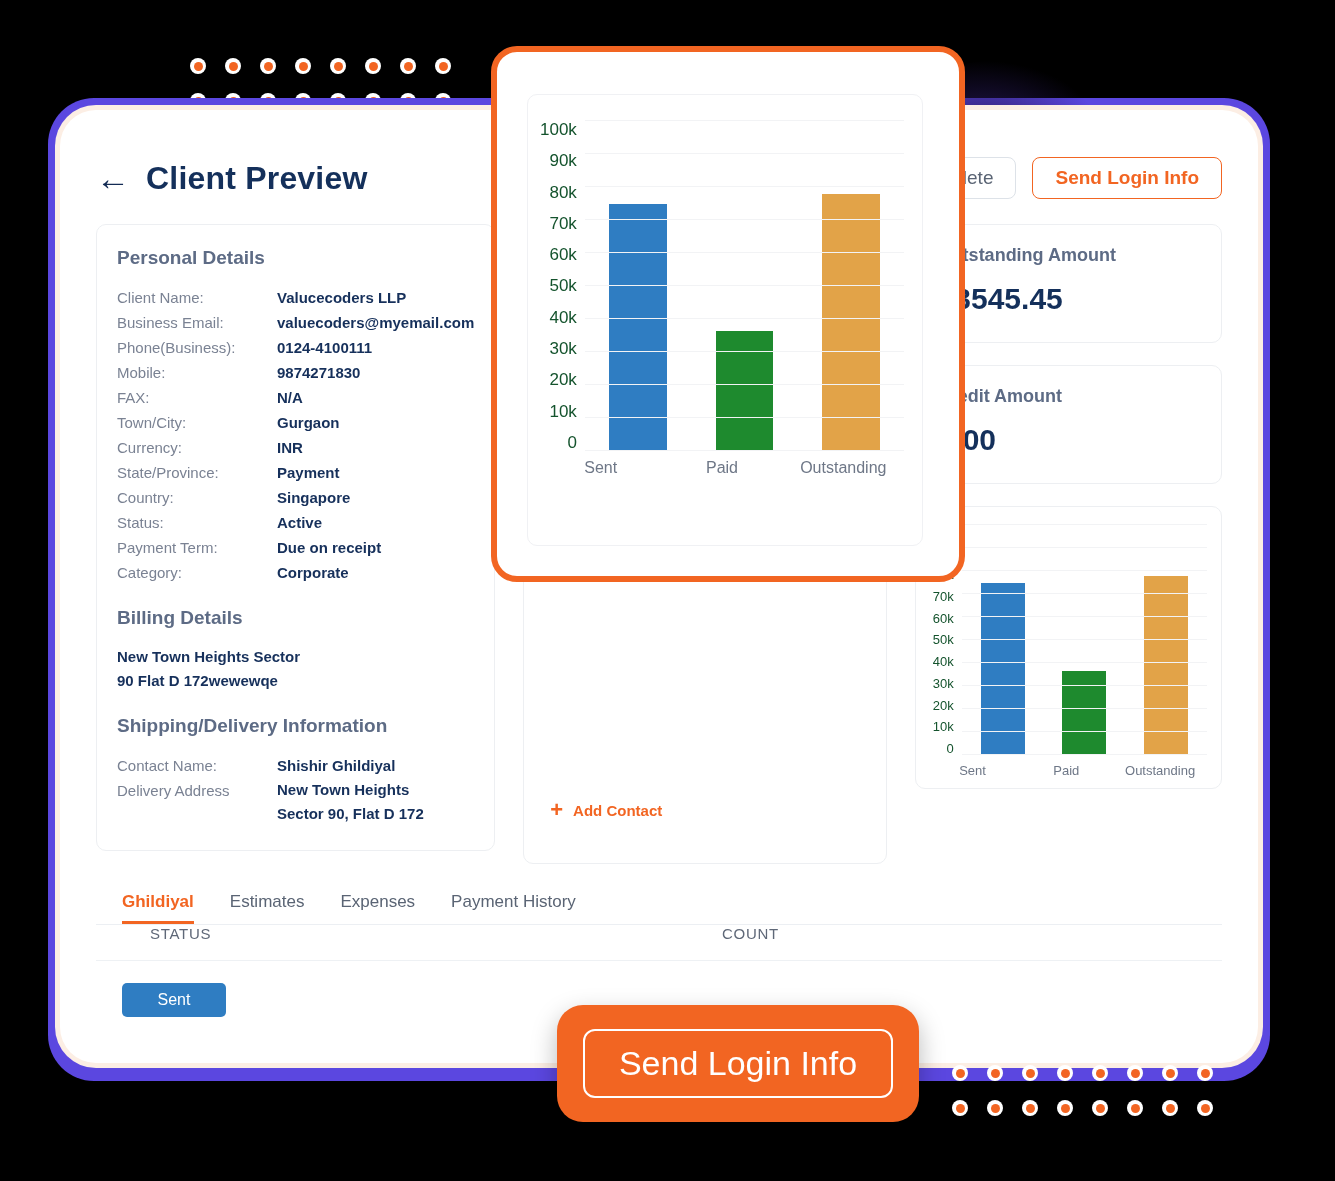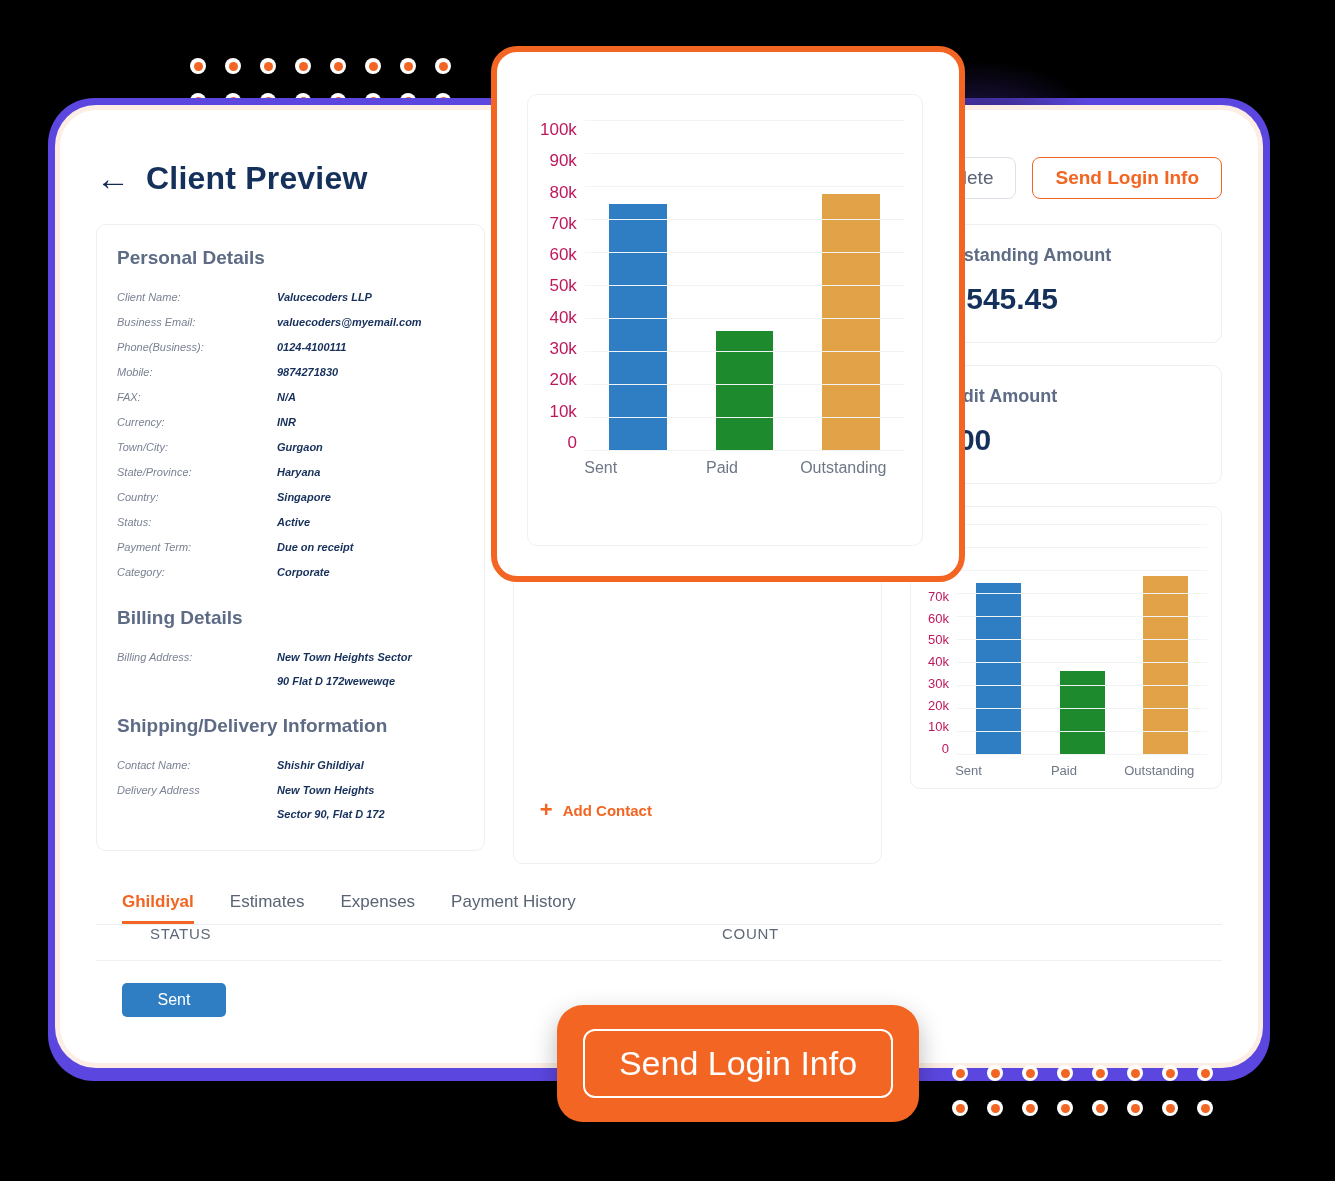--- a/index.html
+++ b/index.html
@@ -81,21 +81,21 @@
   .card {
     background: #fff; border: 1px solid #EDEFF2; border-radius: 10px;
   }
   .col-left { width: 411px; }
   .col-mid  { width: 390px; }
   .col-right{ width: 330px; }
 
   .card-pad { padding: 22px 20px 24px 20px; }
   .sec-title { font-size: 19px; font-weight: bold; color: #5D6B85; margin-bottom: 16px; }
   .sec-title.spaced { margin-top: 22px; }
-  .kv { display: flex; font-size: 11px; line-height: 25px; font-style: italic; }
+  .kv { display: flex; font-size: 15px; line-height: 25px; }
   .kv .k { width: 160px; color: #7A8293; flex: none; }
   .kv .v { color: #16305B; font-weight: bold; white-space: pre-line; }
   .kv.tall .v { line-height: 24px; }
 
   
   .mid-card { height: 640px; position: relative; }
   .add-contact {
     position: absolute; left: 26px; top: 574px;
     display: flex; align-items: center; gap: 10px;
     color: #F26522; font-size: 15px; font-weight: bold; cursor: pointer;
@@ -106,21 +106,21 @@
   .amt-card { padding: 20px 22px 26px 22px; margin-bottom: 22px; }
   .amt-label { font-size: 18px; font-weight: bold; color: #5D6B85; margin-bottom: 16px; }
   .amt-value { font-size: 30px; font-weight: bold; color: #14305B; }
 
   
   .chart-card { padding: 18px 14px 10px 10px; }
   .chart { position: relative; }
   .chart-plot { position: relative; display: flex; }
   .y-axis { display: flex; flex-direction: column; justify-content: space-between;
             text-align: right; padding-right: 8px; }
-  .y-axis span { color: #be185d; line-height: 1; }
+  .y-axis span { color: #14532d; line-height: 1; }
   .plot-area { position: relative; flex: 1; border-left: 0; }
   .gridline { position: absolute; left: 0; right: 0; height: 1px; background: #F2F3F5; }
   .bars { position: absolute; inset: 0; display: flex; align-items: flex-end; justify-content: space-around; }
   .bar { width: 18%; }
   .x-axis { display: flex; justify-content: space-around; padding-top: 8px; }
   .x-axis span { color: #6E7787; text-align: center; }
 
   .mini .y-axis { font-size: 13px; height: 230px; }
   .mini .plot-area { height: 230px; }
   .mini .x-axis span { font-size: 13px; width: 33%; }
@@ -235,51 +235,50 @@
               </div>
             <div class="kv">
                 <span class="k">Mobile:</span>
                 <span class="v">9874271830</span>
               </div>
             <div class="kv">
                 <span class="k">FAX:</span>
                 <span class="v">N/A</span>
               </div>
             <div class="kv">
+                <span class="k">Town/City:</span>
+                <span class="v">Gurgaon</span>
+              </div>
+            <div class="kv">
                 <span class="k">Currency:</span>
                 <span class="v">INR</span>
               </div>
             <div class="kv">
-                <span class="k">Town/City:</span>
-                <span class="v">Gurgaon</span>
-              </div>
-            <div class="kv">
                 <span class="k">State/Province:</span>
-                <span class="v">Haryana</span>
+                <span class="v">Payment</span>
               </div>
             <div class="kv">
                 <span class="k">Country:</span>
                 <span class="v">Singapore</span>
               </div>
             <div class="kv">
                 <span class="k">Status:</span>
                 <span class="v">Active</span>
               </div>
             <div class="kv">
                 <span class="k">Payment Term:</span>
                 <span class="v">Due on receipt</span>
               </div>
             <div class="kv">
                 <span class="k">Category:</span>
                 <span class="v">Corporate</span>
               </div>
 
             <div class="sec-title spaced">Billing Details</div>
             <div class="kv tall">
-                <span class="k">Billing Address:</span>
                 <span class="v">New Town Heights Sector
 90 Flat D 172wewewqe</span>
               </div>
 
             <div class="sec-title spaced">Shipping/Delivery Information</div>
             <div class="kv">
                 <span class="k">Contact Name:</span>
                 <span class="v">Shishir Ghildiyal</span>
               </div>
             <div class="kv tall">

